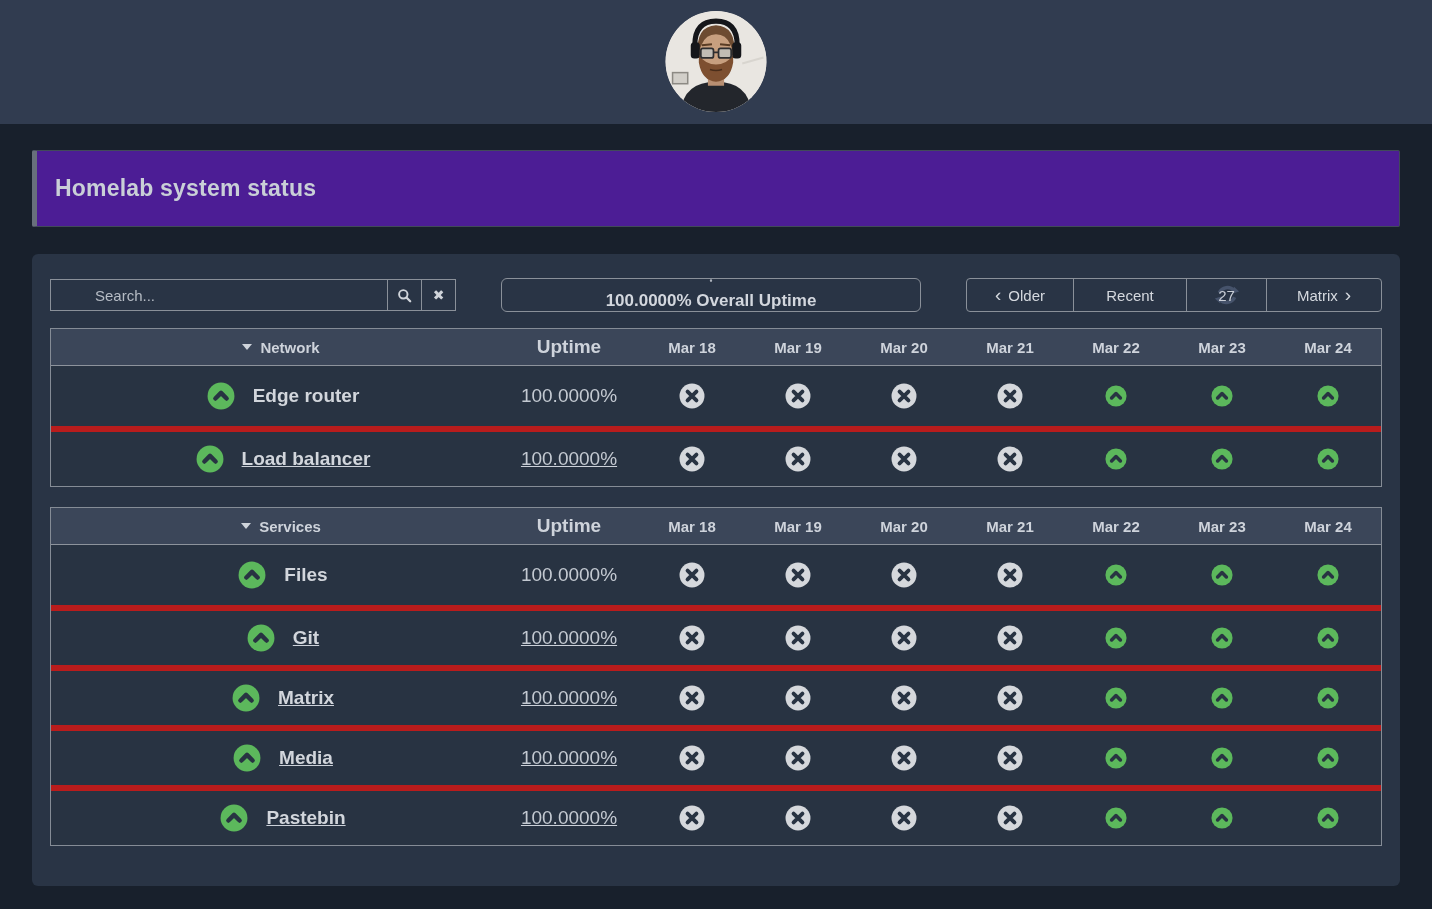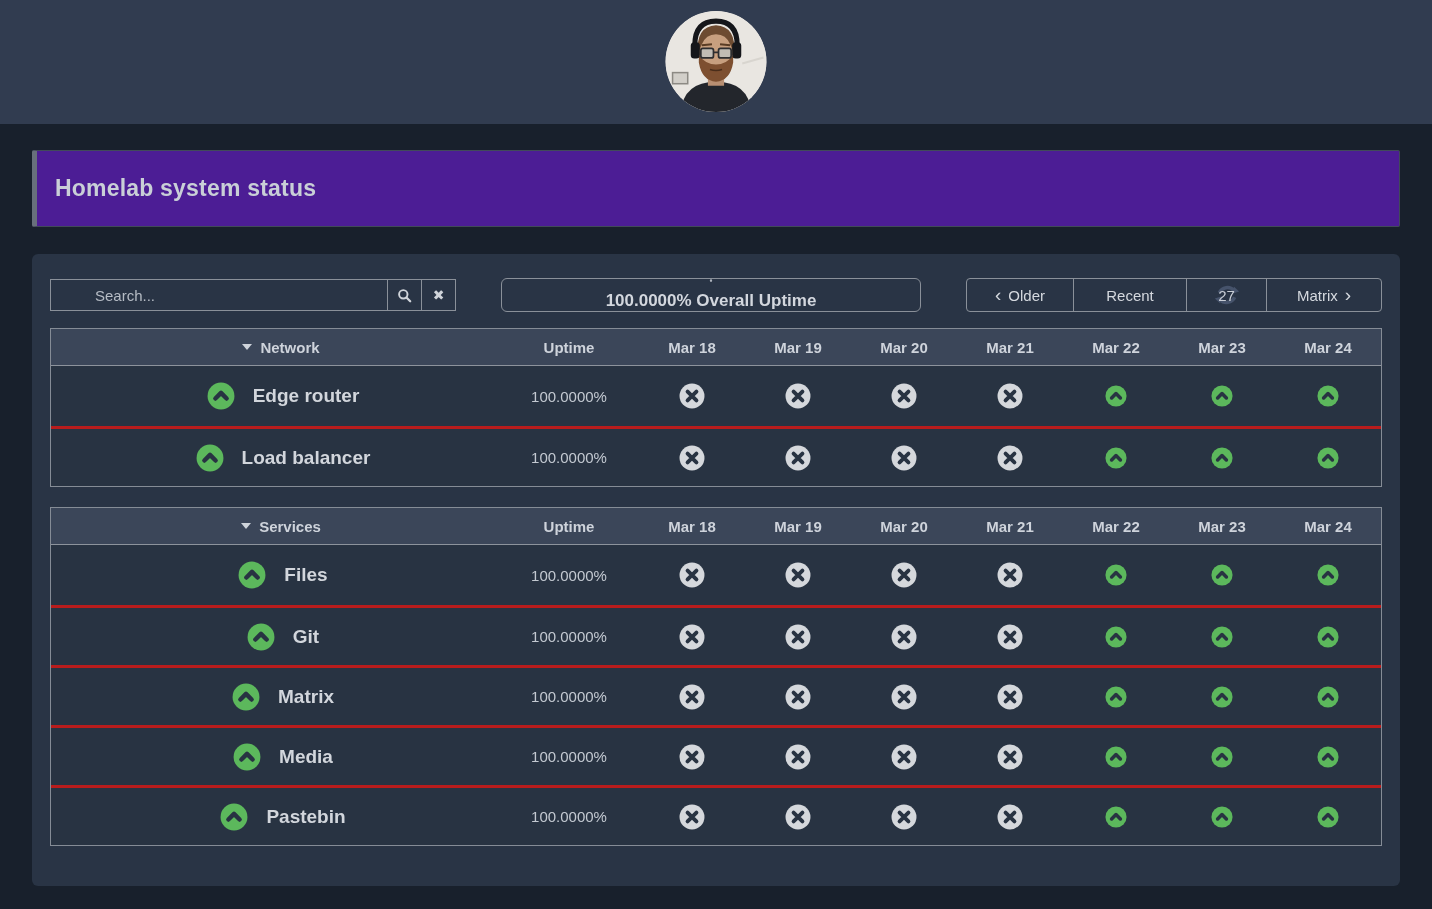--- a/index.html
+++ b/index.html
@@ -79,25 +79,25 @@
   .table-header {
     height:36px; background:#3b4659;
     display:flex; align-items:center;
     font-weight:bold; font-size:15px; color:#ced3db;
   }
   .rows { border-top:1px solid #8d939c; }
   .table-row {
     height:60px; background:#283342;
     display:flex; align-items:center; cursor:pointer;
   }
-  .table-row + .table-row { border-top:3px solid #b91c1c; }
+  .table-row + .table-row { border-top:6px solid #b91c1c;text-decoration:underline; }
   .cell { display:flex; align-items:center; justify-content:center; }
   .name-cell { flex:1; justify-content:center; padding-left:16px; gap:18px; min-width:0; }
   .table-header .name-cell { gap:8px; padding-left:12px; cursor:pointer; }
-  .uptime-cell { width:140px; font-size:15px; color:#c3c9d1; }
+  .uptime-cell { width:140px; font-size:19px; color:#c3c9d1; }
   .table-header .uptime-cell { color:#ced3db; }
   .day-cell { width:106px; }
   .service-name { font-size:19px; font-weight:bold; color:#d2d6dc; }
   .caret {
     width:0; height:0; display:inline-block;
     border-left:5px solid transparent; border-right:5px solid transparent;
     border-top:6px solid #cfd4db;
   }
   .status-icon { display:flex; align-items:center; }
 </style>

